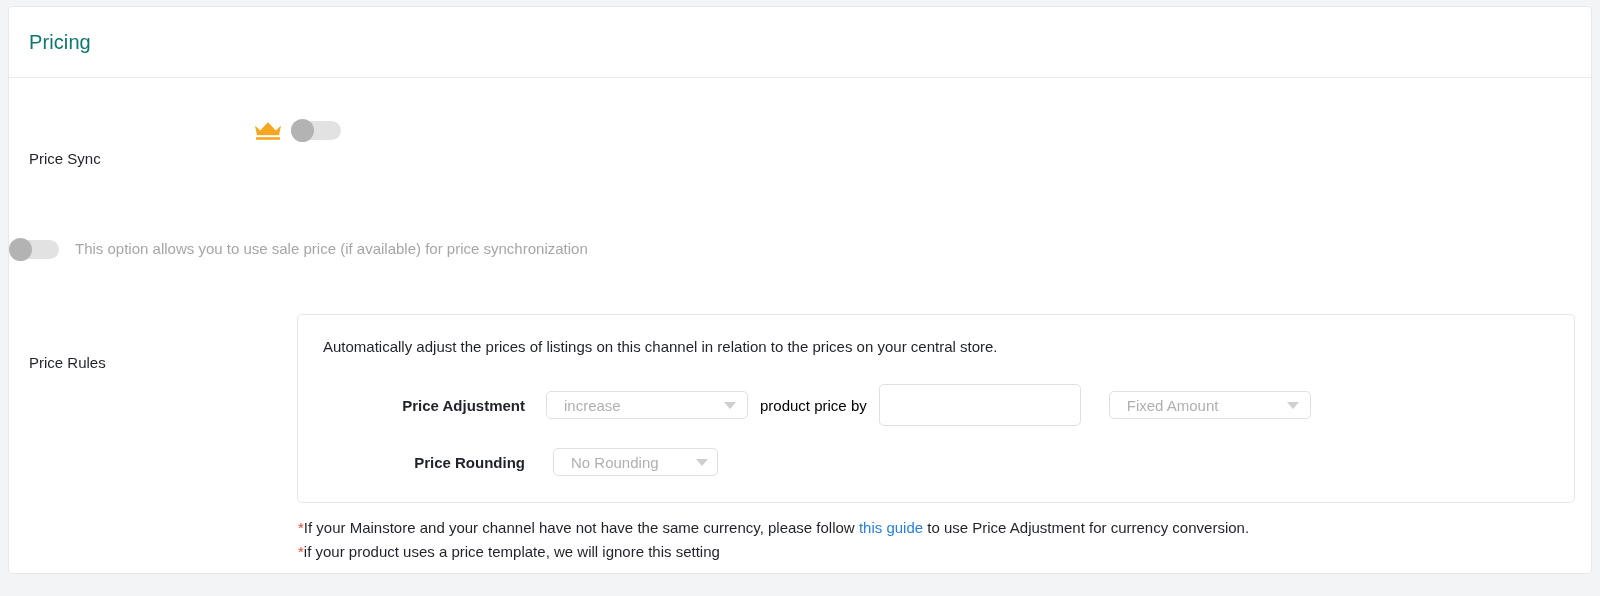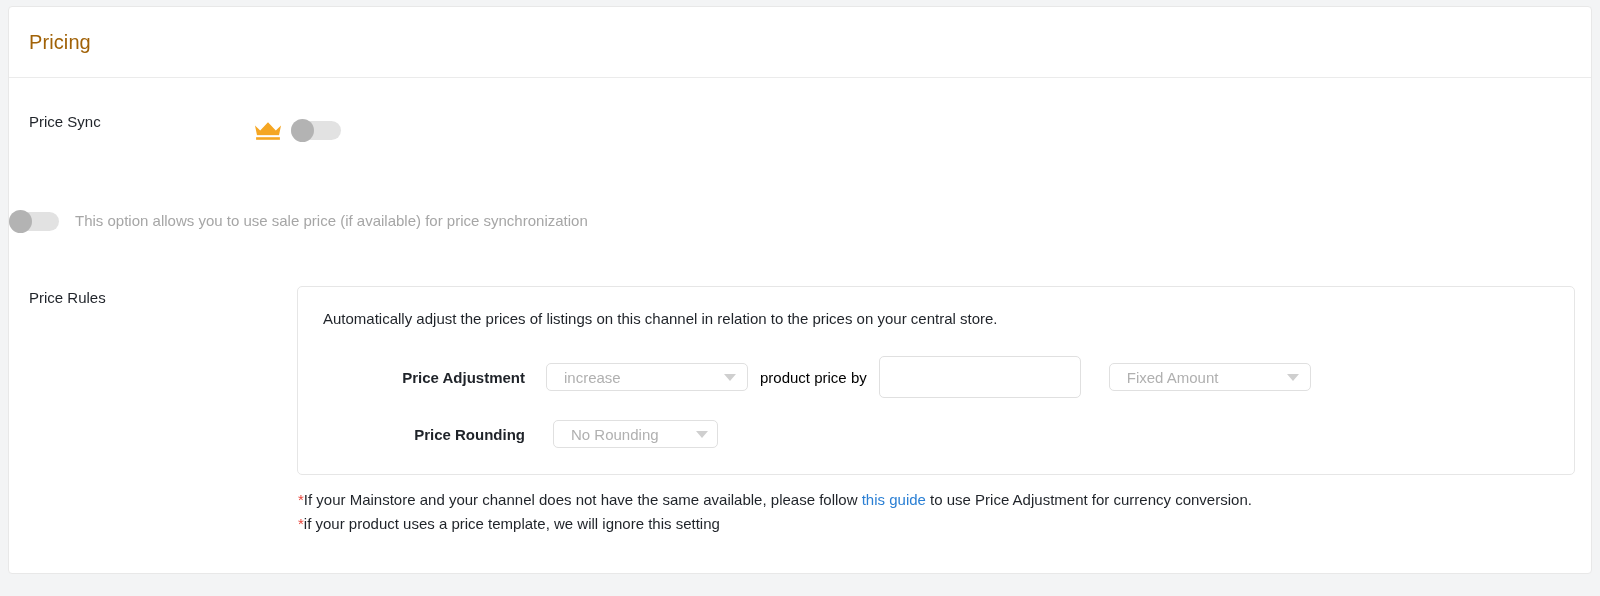--- a/index.html
+++ b/index.html
@@ -35,21 +35,21 @@
   .card-header {
     height: 71px;
     border-bottom: 1px solid #ebebeb;
     display: flex;
     align-items: center;
     padding-left: 20px;
   }
 
   .card-title {
     font-size: 20px;
-    color: #a16207;
+    color: #0f766e;
     font-weight: 400;
     letter-spacing: .1px;
   }
 
   .card-body {
     position: relative;
     padding: 0;
   }
 
   
@@ -58,20 +58,21 @@
     align-items: flex-start;
   }
 
   .row-label {
     width: 244px;
     flex: 0 0 244px;
     padding-left: 20px;
     font-size: 15px;
     color: #1f2329;
     line-height: 20px;
+    margin-top: 37px;
   }
 
   .row-control {
     flex: 1 1 auto;
     display: flex;
     align-items: center;
   }
 
   
   #row-price-sync { margin-top: 32px; }
@@ -314,21 +315,21 @@
               <div class="select" id="select-rounding">
                 <span class="sel-value">No Rounding</span>
                 <span class="caret"></span>
               </div>
             </div>
 
           </div>
 
           <div class="footnotes">
             <div class="footnote">
-              <span class="asterisk">*</span><span>If your Mainstore and your channel does not have the same available, please follow </span><a class="link">this guide</a><span> to use Price Adjustment for currency conversion.</span>
+              <span class="asterisk">*</span><span>If your Mainstore and your channel have not have the same currency, please follow </span><a class="link">this guide</a><span> to use Price Adjustment for currency conversion.</span>
             </div>
             <div class="footnote">
               <span class="asterisk">*</span><span>if your product uses a price template, we will ignore this setting</span>
             </div>
           </div>
 
         </div>
       </div>
 
     </div>

